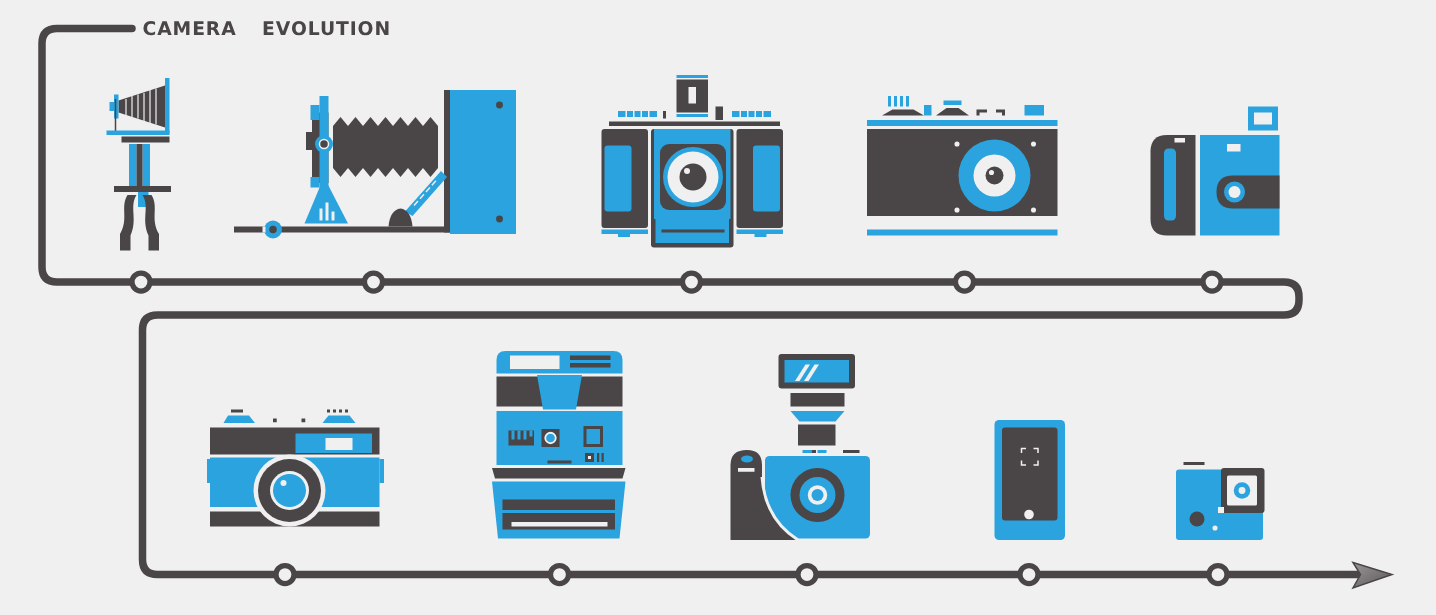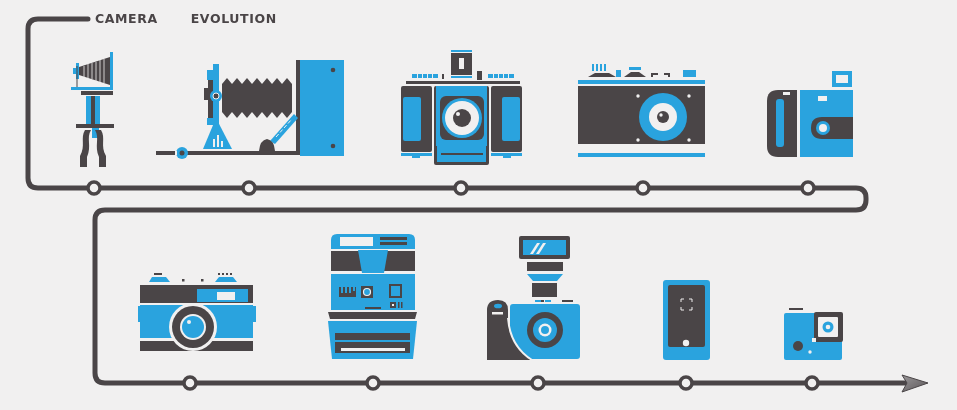--- a/index.html
+++ b/index.html
@@ -4,21 +4,21 @@
 <style>
   html, body { margin: 0; padding: 0; background: #f1f0f0; }
   #stage { position: relative; width: 957px; height: 410px; overflow: hidden; background: #f1f0f0; }
   #stage svg.main { position: absolute; left: 0; top: 0; }
   .title {
     position: absolute; left: 95px; top: 11px;
     font-family: "DejaVu Sans", sans-serif; font-weight: bold;
     font-size: 12.5px; letter-spacing: 0.6px; color: #4a4547;
     white-space: nowrap;
   }
-  .title .w2 { margin-left: 21px; padding-left: 12px; }
+  .title .w2 { margin-left: 5px; padding-left: 12px; }
 </style>
 </head>
 <body>
 
 <div id="stage">
 
   <svg class="main" width="957" height="410" viewBox="0 0 957 410" xmlns="http://www.w3.org/2000/svg">
     <defs>
       <linearGradient id="arrowGrad" x1="0" y1="0" x2="1" y2="1">
         <stop offset="0" stop-color="#9a9799"></stop>

